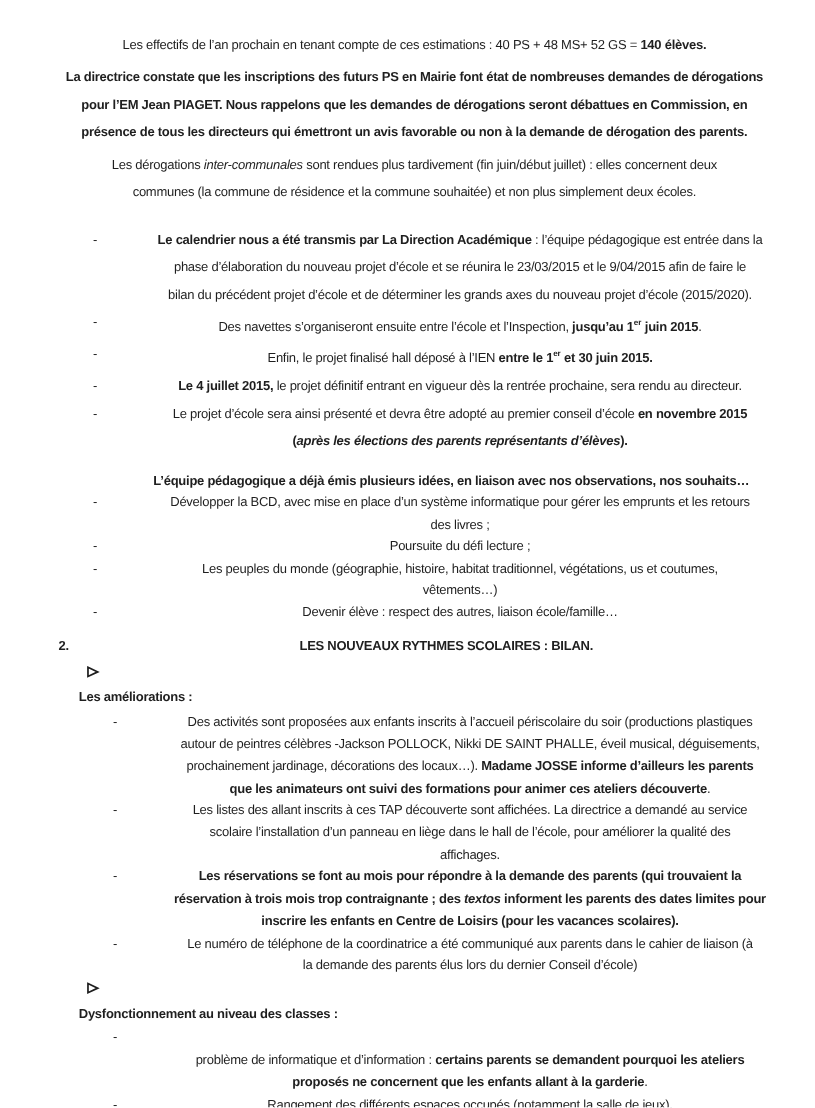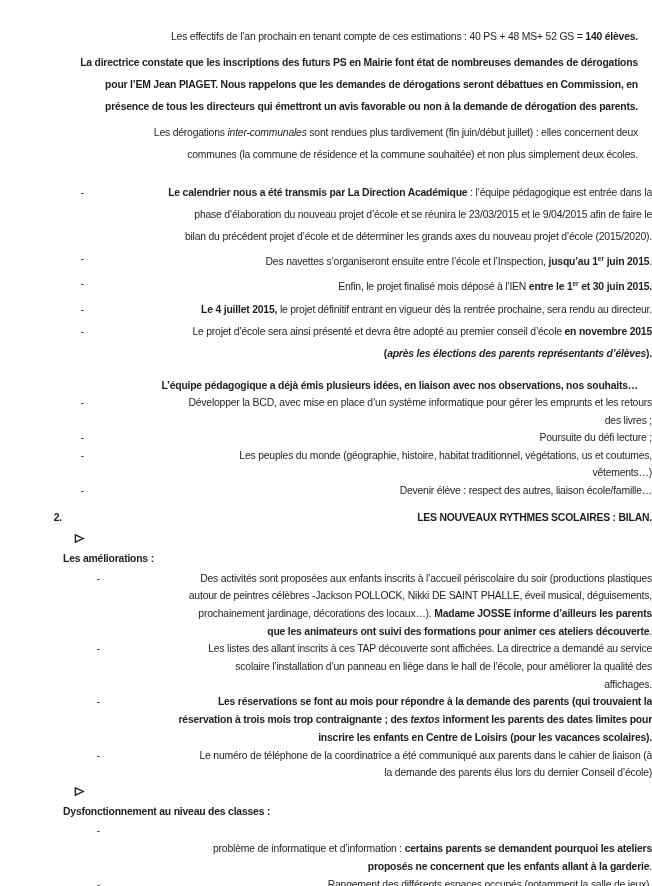--- a/index.html
+++ b/index.html
@@ -7,21 +7,21 @@
     position:relative;
     width:652px;height:886px;
     background:#ffffff;
     overflow:hidden;
     box-sizing:border-box;
     padding-top:26px;
     font-family:"Liberation Sans",sans-serif;
     font-size:10.4px;
     letter-spacing:-0.2px;
     color:#1f1f1f;
-    text-align:right;
+    text-align:center;
   }
   .blk{white-space:nowrap;}
   .p{margin:0 14px 4px 25px;line-height:22px;}
   .hstar{margin:0 14px 0 62px;line-height:22px;font-weight:bold;}
   .hequipe{margin:0 14px 0 84px;line-height:17.5px;font-weight:bold;}
   .li{display:flex;align-items:flex-start;}
   .lia{margin-left:68px;line-height:22px;}
   .lia .mk{width:16px;flex:none;}
   .lib{margin-left:84px;line-height:17.7px;}
   .lib .mk{width:16px;flex:none;}
@@ -47,21 +47,21 @@
       <div class="blk lia li">
         <span class="mk">-</span>
         <span class="txt"><span class="bold">Le calendrier nous a été transmis par La Direction Académique</span><span> : l’équipe pédagogique est entrée dans la</span><br><span>phase d’élaboration du nouveau projet d’école et se réunira le 23/03/2015 et le 9/04/2015 afin de faire le</span><br><span>bilan du précédent projet d’école et de déterminer les grands axes du nouveau projet d’école (2015/2020).</span></span>
       </div>
       <div class="blk lia li">
         <span class="mk">-</span>
         <span class="txt"><span>Des navettes s’organiseront ensuite entre l’école et l’Inspection, </span><span class="bold">jusqu’au 1</span><sup class="bold">er</sup><span class="bold"> juin 2015</span><span>.</span></span>
       </div>
       <div class="blk lia li">
         <span class="mk">-</span>
-        <span class="txt"><span>Enfin, le projet finalisé mois déposé à l’IEN </span><span class="bold">entre le 1</span><sup class="bold">er</sup><span class="bold"> et 30 juin 2015.</span></span>
+        <span class="txt"><span>Enfin, le projet finalisé hall déposé à l’IEN </span><span class="bold">entre le 1</span><sup class="bold">er</sup><span class="bold"> et 30 juin 2015.</span></span>
       </div>
       <div class="blk lia li">
         <span class="mk">-</span>
         <span class="txt"><span class="bold">Le 4 juillet 2015,</span><span> le projet définitif entrant en vigueur dès la rentrée prochaine, sera rendu au directeur.</span></span>
       </div>
       <div class="blk lia li">
         <span class="mk">-</span>
         <span class="txt"><span>Le projet d’école sera ainsi présenté et devra être adopté au premier conseil d’école </span><span class="bold">en novembre 2015</span><br><span class="bold">(</span><span class="bold ital">après les élections des parents représentants d’élèves</span><span class="bold">).</span></span>
       </div>
       <div class="blk gap" style="height: 12px;"></div>

